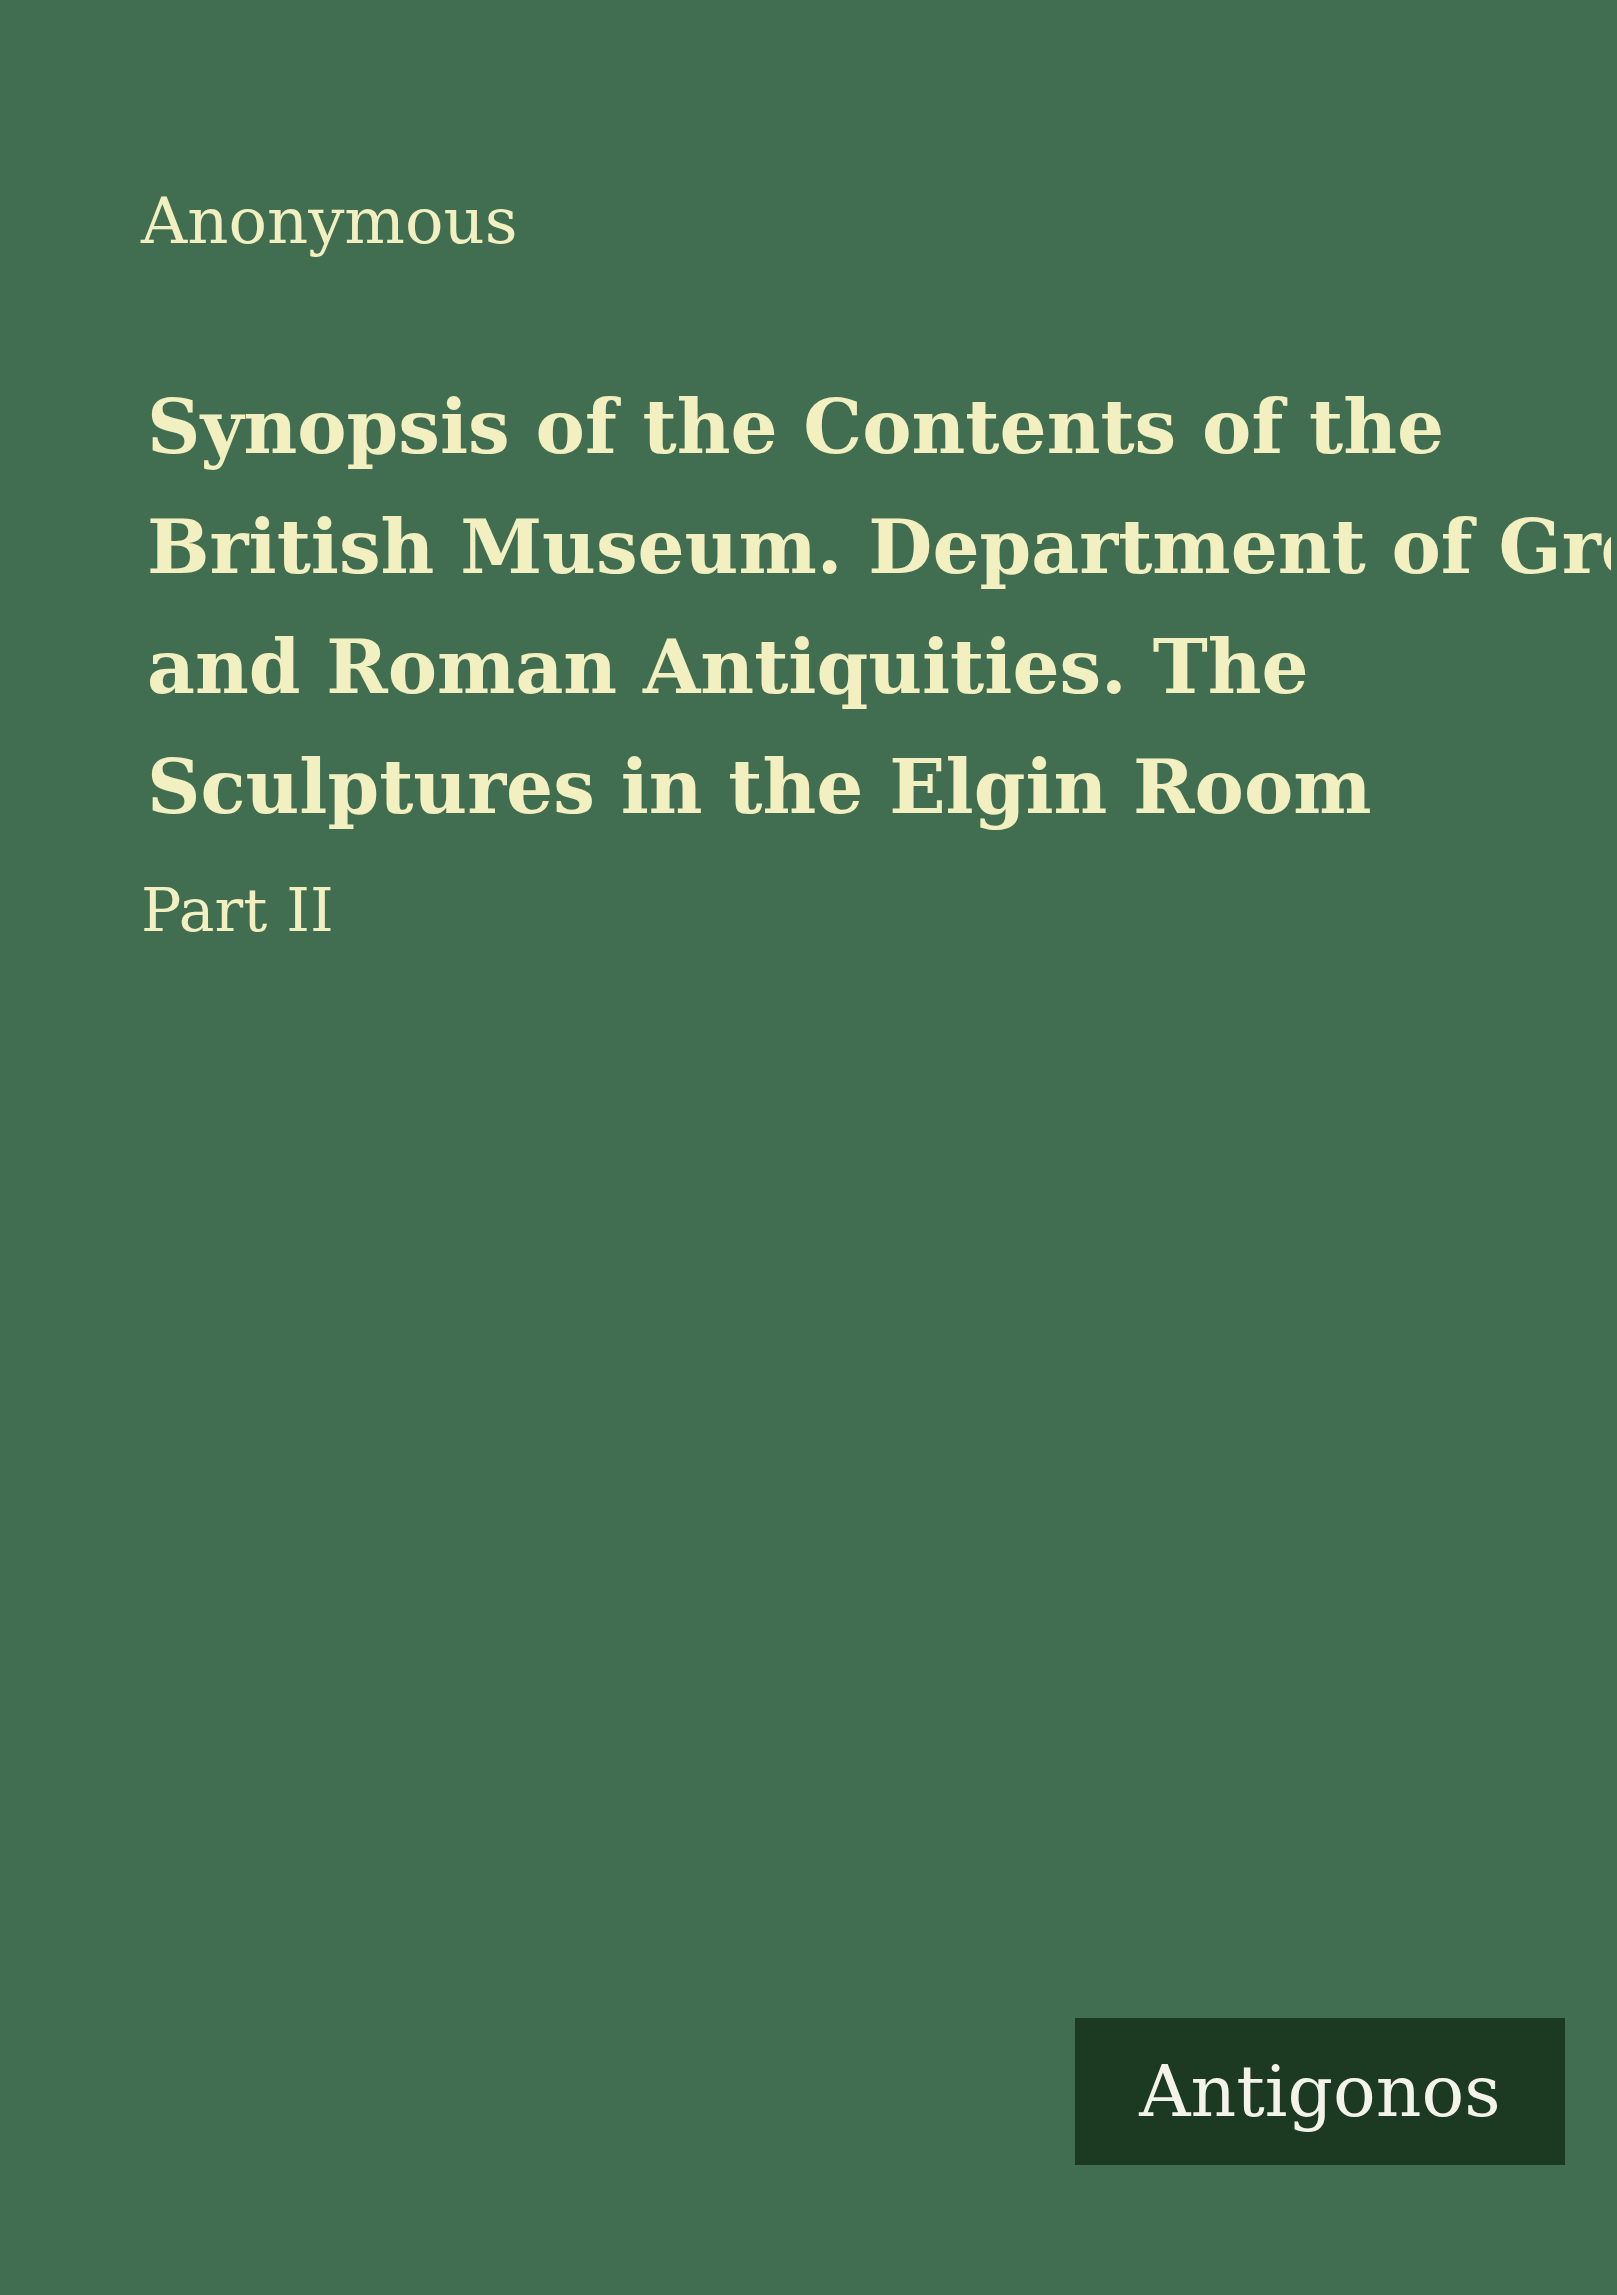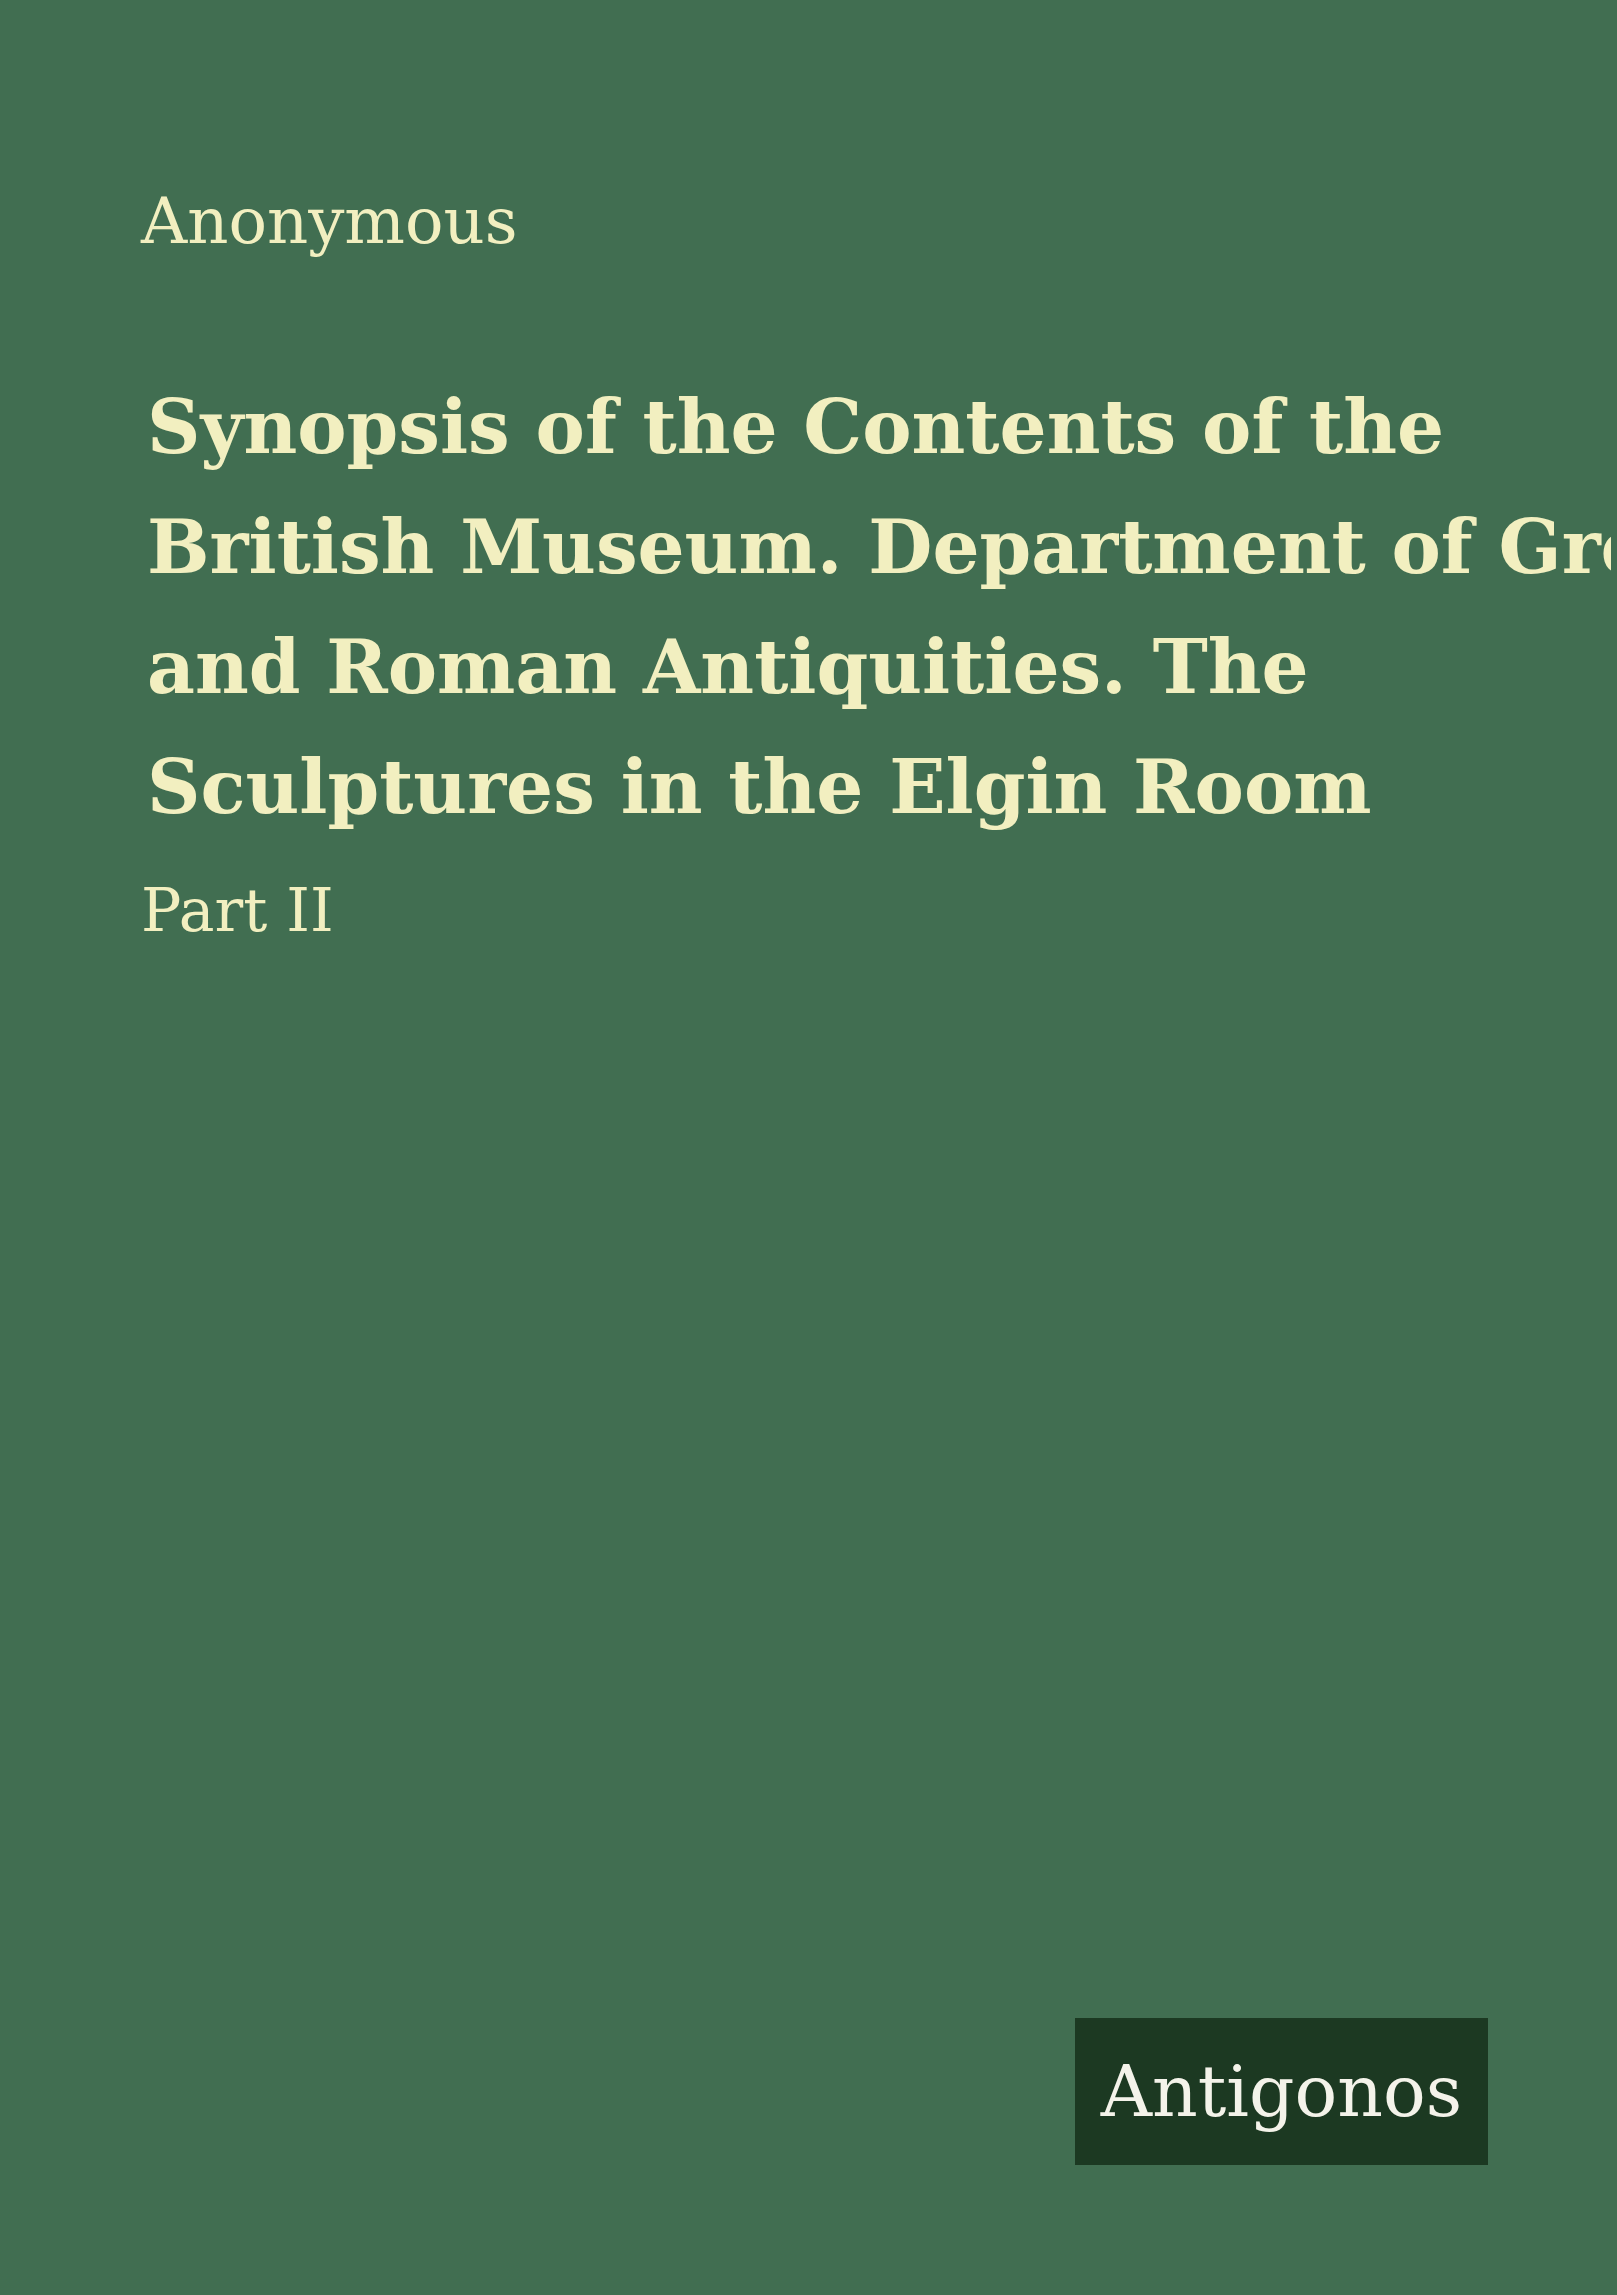--- a/index.html
+++ b/index.html
@@ -43,21 +43,21 @@
     left: 123px;
     top: 862px;
     font-size: 60px;
     line-height: 1;
     white-space: nowrap;
   }
   .publisher-box {
     position: absolute;
     left: 1063px;
     top: 2006px;
-    width: 413px;
+    width: 490px;
     height: 147px;
     background: var(--publisher-box-bg);
     display: flex;
     align-items: center;
     justify-content: center;
   }
   .publisher-name {
     font-size: 71px;
     line-height: 1;
     color: var(--publisher-text);

